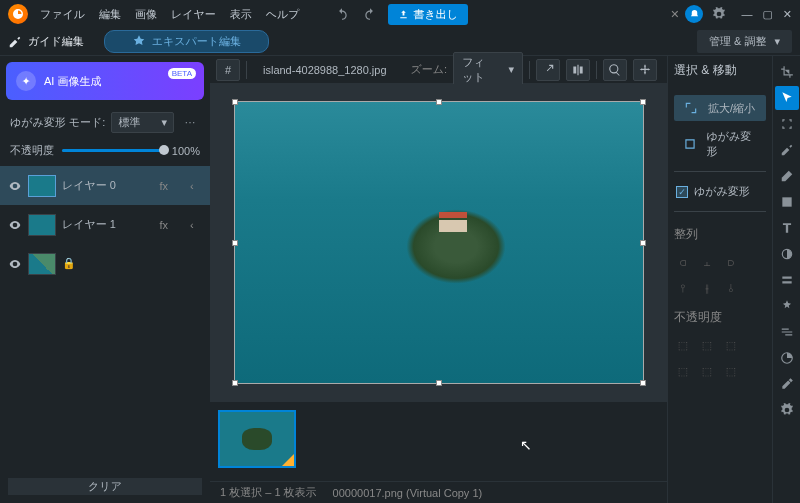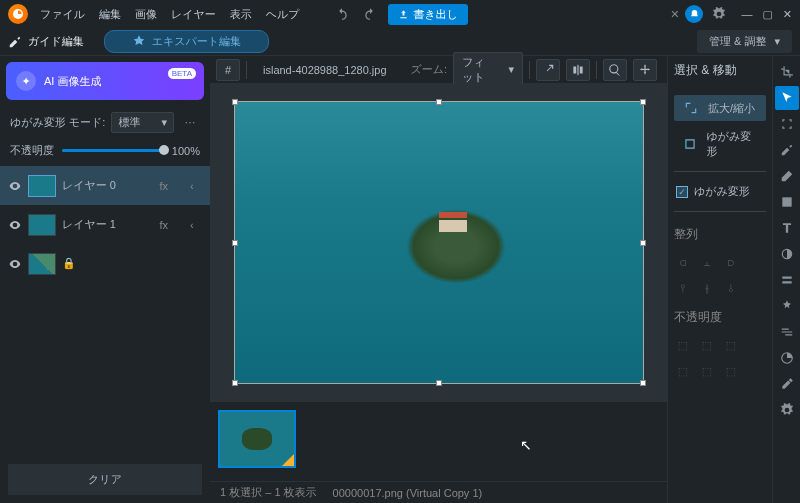--- a/index.html
+++ b/index.html
@@ -36,21 +36,21 @@
 .layer{display:flex;align-items:center;padding:4px 8px;gap:6px;height:39px}
 .layer.sel{background:#2e4a5a}
 .eye{width:14px;height:14px;color:#b0b8c0}
 .thumb{width:28px;height:22px;background:#1a7a8a;border:1px solid #3a4248}
 .thumb.bg{background:linear-gradient(45deg,#1a7a8a 50%,#4a8a6a 50%)}
 .layer.sel .thumb{border-color:#5aa0d8}
 .layer-name{flex:1}
 .fx{color:#888;margin-right:16px}
 .lock{color:#888}
 .chev{color:#888;width:12px}
-.clear-btn{margin:auto 8px 8px;padding:8px;text-align:center;background:#2a3238;border-radius:0}
+.clear-btn{margin:auto 8px 8px;padding:1px;text-align:center;background:#2a3238;border-radius:0}
 .center{flex:1;background:#1e2428;display:flex;flex-direction:column}
 .canvas-bar{height:28px;display:flex;align-items:center;padding:0 6px;gap:6px;border-bottom:1px solid #2a3238}
 .cb-btn{width:24px;height:22px;display:flex;align-items:center;justify-content:center;background:#2a3238;border-radius:2px;border:1px solid #3a4248}
 .cb-sep{width:1px;height:18px;background:#3a4248}
 .file-tab{padding:3px 10px;color:#b0b8c0}
 .zoom-label{margin-left:8px;color:#888}
 .zoom-sel{background:#2a3238;padding:2px 8px;border:1px solid #3a4248;border-radius:2px;display:flex;gap:20px;align-items:center;width:70px;justify-content:space-between}
 .canvas-area{flex:1;background:#2a3238;position:relative;display:flex;align-items:center;justify-content:center;padding:12px}
 .canvas-img{width:410px;height:283px;background:linear-gradient(180deg,#2a8a9a 0%,#1a7a8a 35%,#0e6a7a 100%);position:relative;border:1px solid #aaa}
 .island{position:absolute;left:42%;top:38%;width:100px;height:75px;background:radial-gradient(ellipse at center,#3a5a3a 30%,#2a4a2a 60%,transparent 70%)}

